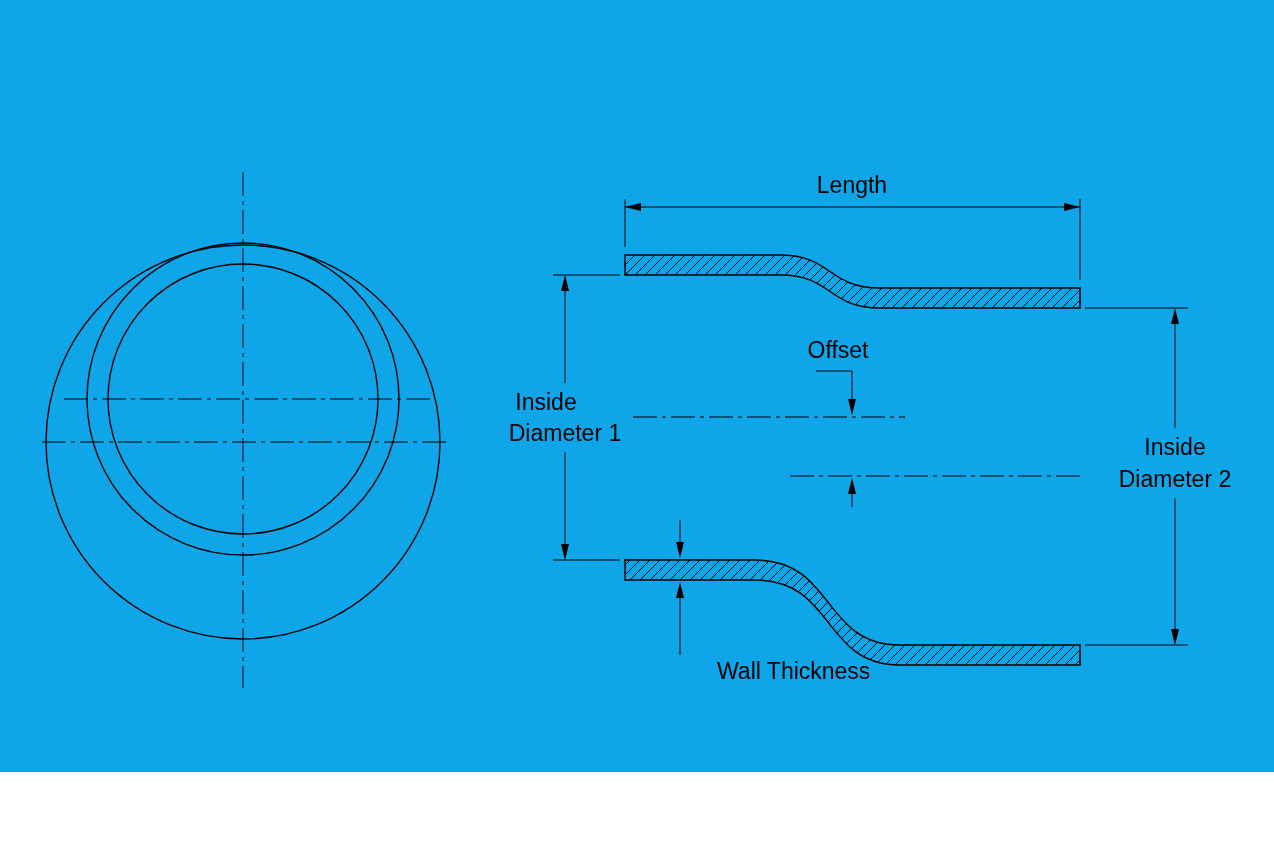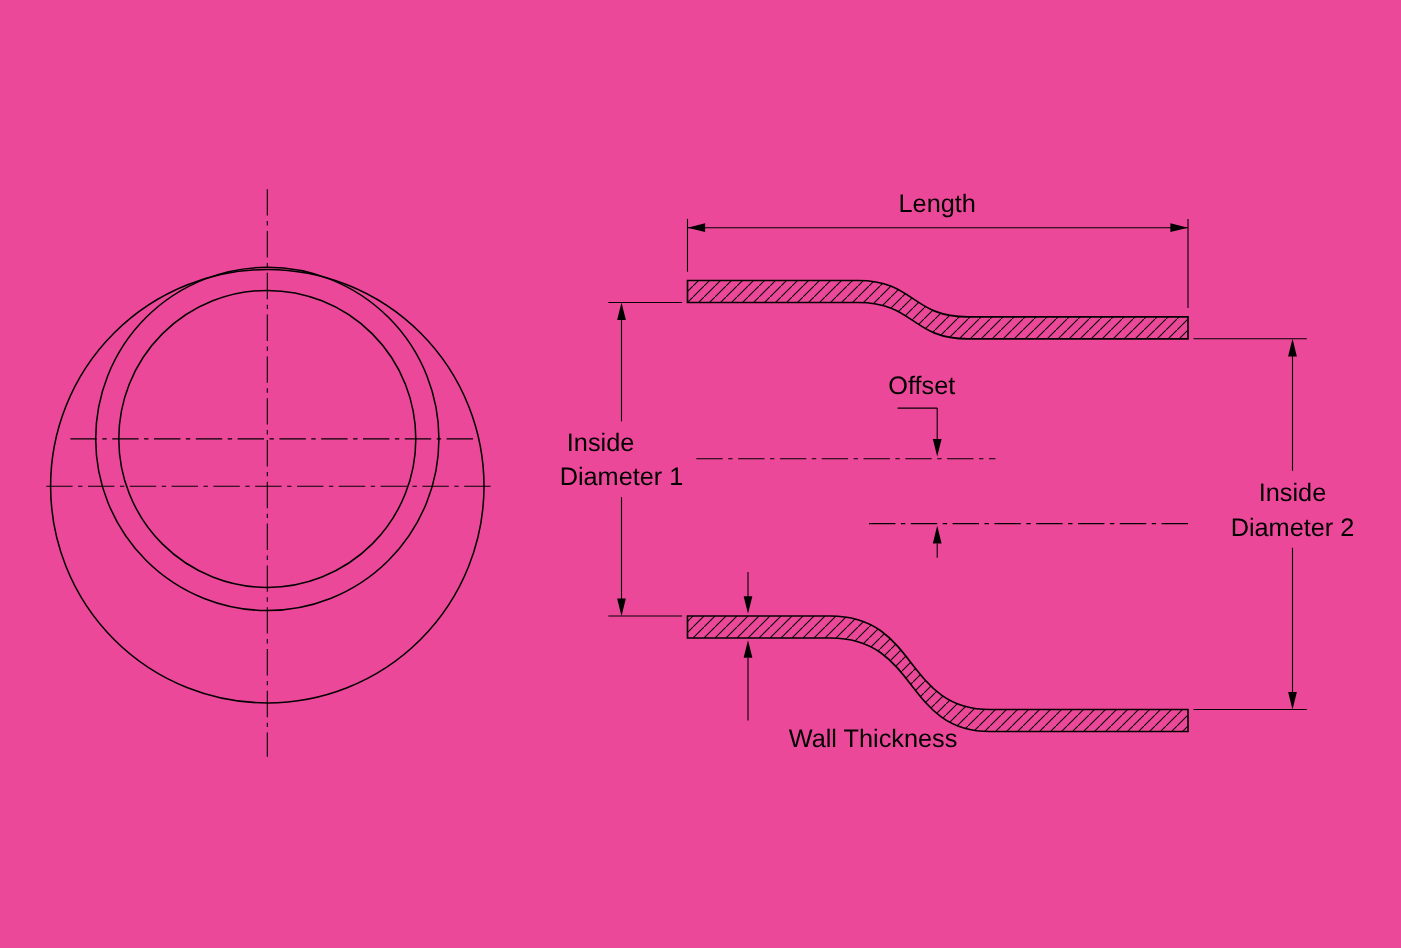--- a/index.html
+++ b/index.html
@@ -4,22 +4,22 @@
 <style>
   html, body {
     margin: 0;
     padding: 0;
     background: #ffffff;
     font-family: "Liberation Sans", sans-serif;
   }
   .canvas {
     position: relative;
     width: 1274px;
-    height: 862px;
-    background: #ec4899;
+    height: 772px;
+    background: #0ea5e9;
     overflow: hidden;
   }
   svg text {
     font-family: "Liberation Sans", sans-serif;
     fill: #000000;
   }
   .dim-label { font-size: 23px; }
   .thin { stroke: #000; stroke-width: 1; fill: none; }
   .outline { stroke: #000; stroke-width: 1.5; }
   .centerline { stroke: #000; stroke-width: 1; fill: none; stroke-dasharray: 24 5 4 5; }

